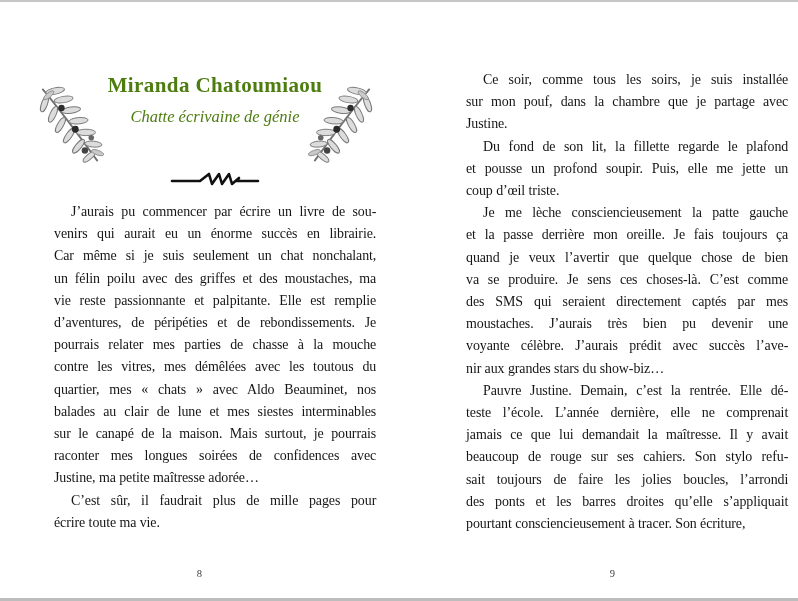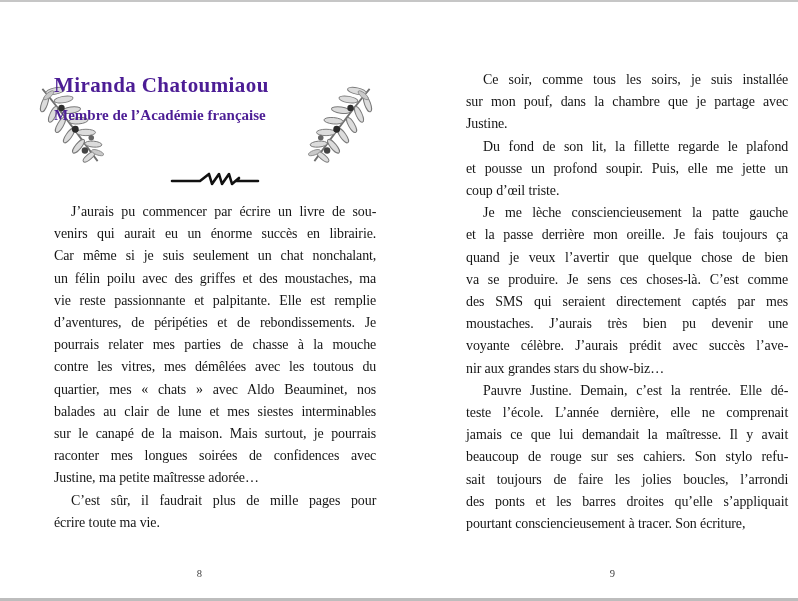--- a/index.html
+++ b/index.html
@@ -10,21 +10,21 @@
   }
   .edge{position:absolute;left:0;width:798px;}
   .edge.top{top:0;height:2px;background:#c6c6c6;}
   .edge.bottom{bottom:0;height:3px;background:#bdbdbd;}
 
   .page{position:absolute;top:2px;height:596px;width:399px;background:#ffffff;}
   .page.left{left:0;}
   .page.right{left:413px;}
 
   
-  .header-text{position:absolute;left:54px;top:70px;width:322px;text-align:left;color:#4c1d95;}
+  .header-text{position:absolute;left:54px;top:70px;width:322px;text-align:center;color:#4d7c0f;}
   .author{font-size:21px;font-weight:bold;letter-spacing:.4px;line-height:26px;}
   .role{font-size:16.5px;font-style:italic;margin-top:9px;line-height:20px;}
   .affiliation{font-size:15px;font-weight:bold;margin-top:8px;line-height:19px;}
   .branch{position:absolute;top:80px;width:68px;height:86px;}
   .branch.left-branch{left:36px;}
   .branch.right-branch{left:308px;transform:scaleX(-1);}
   .divider{position:absolute;left:169px;top:167px;width:92px;height:20px;}
 
   
   .page-body{
@@ -86,21 +86,21 @@
 <div class="page left">
   <svg class="branch left-branch" viewBox="0 0 64 76">
     <use href="#olive-branch-def"></use>
   </svg>
   <svg class="branch right-branch" viewBox="0 0 64 76">
     <use href="#olive-branch-def"></use>
   </svg>
 
   <div class="header-text">
     <div class="author">Miranda Chatoumiaou</div>
-    <div class="affiliation">Membre de l’Académie française</div>
+    <div class="role">Chatte écrivaine de génie</div>
   </div>
 
   <svg class="divider" viewBox="0 0 92 18">
     <use href="#scribble-def"></use>
   </svg>
 
   <div class="page-body">
       <div class="para">
         <div class="line first">J’aurais pu commencer par écrire un livre de sou-</div>
         <div class="line">venirs qui aurait eu un énorme succès en librairie.</div>

